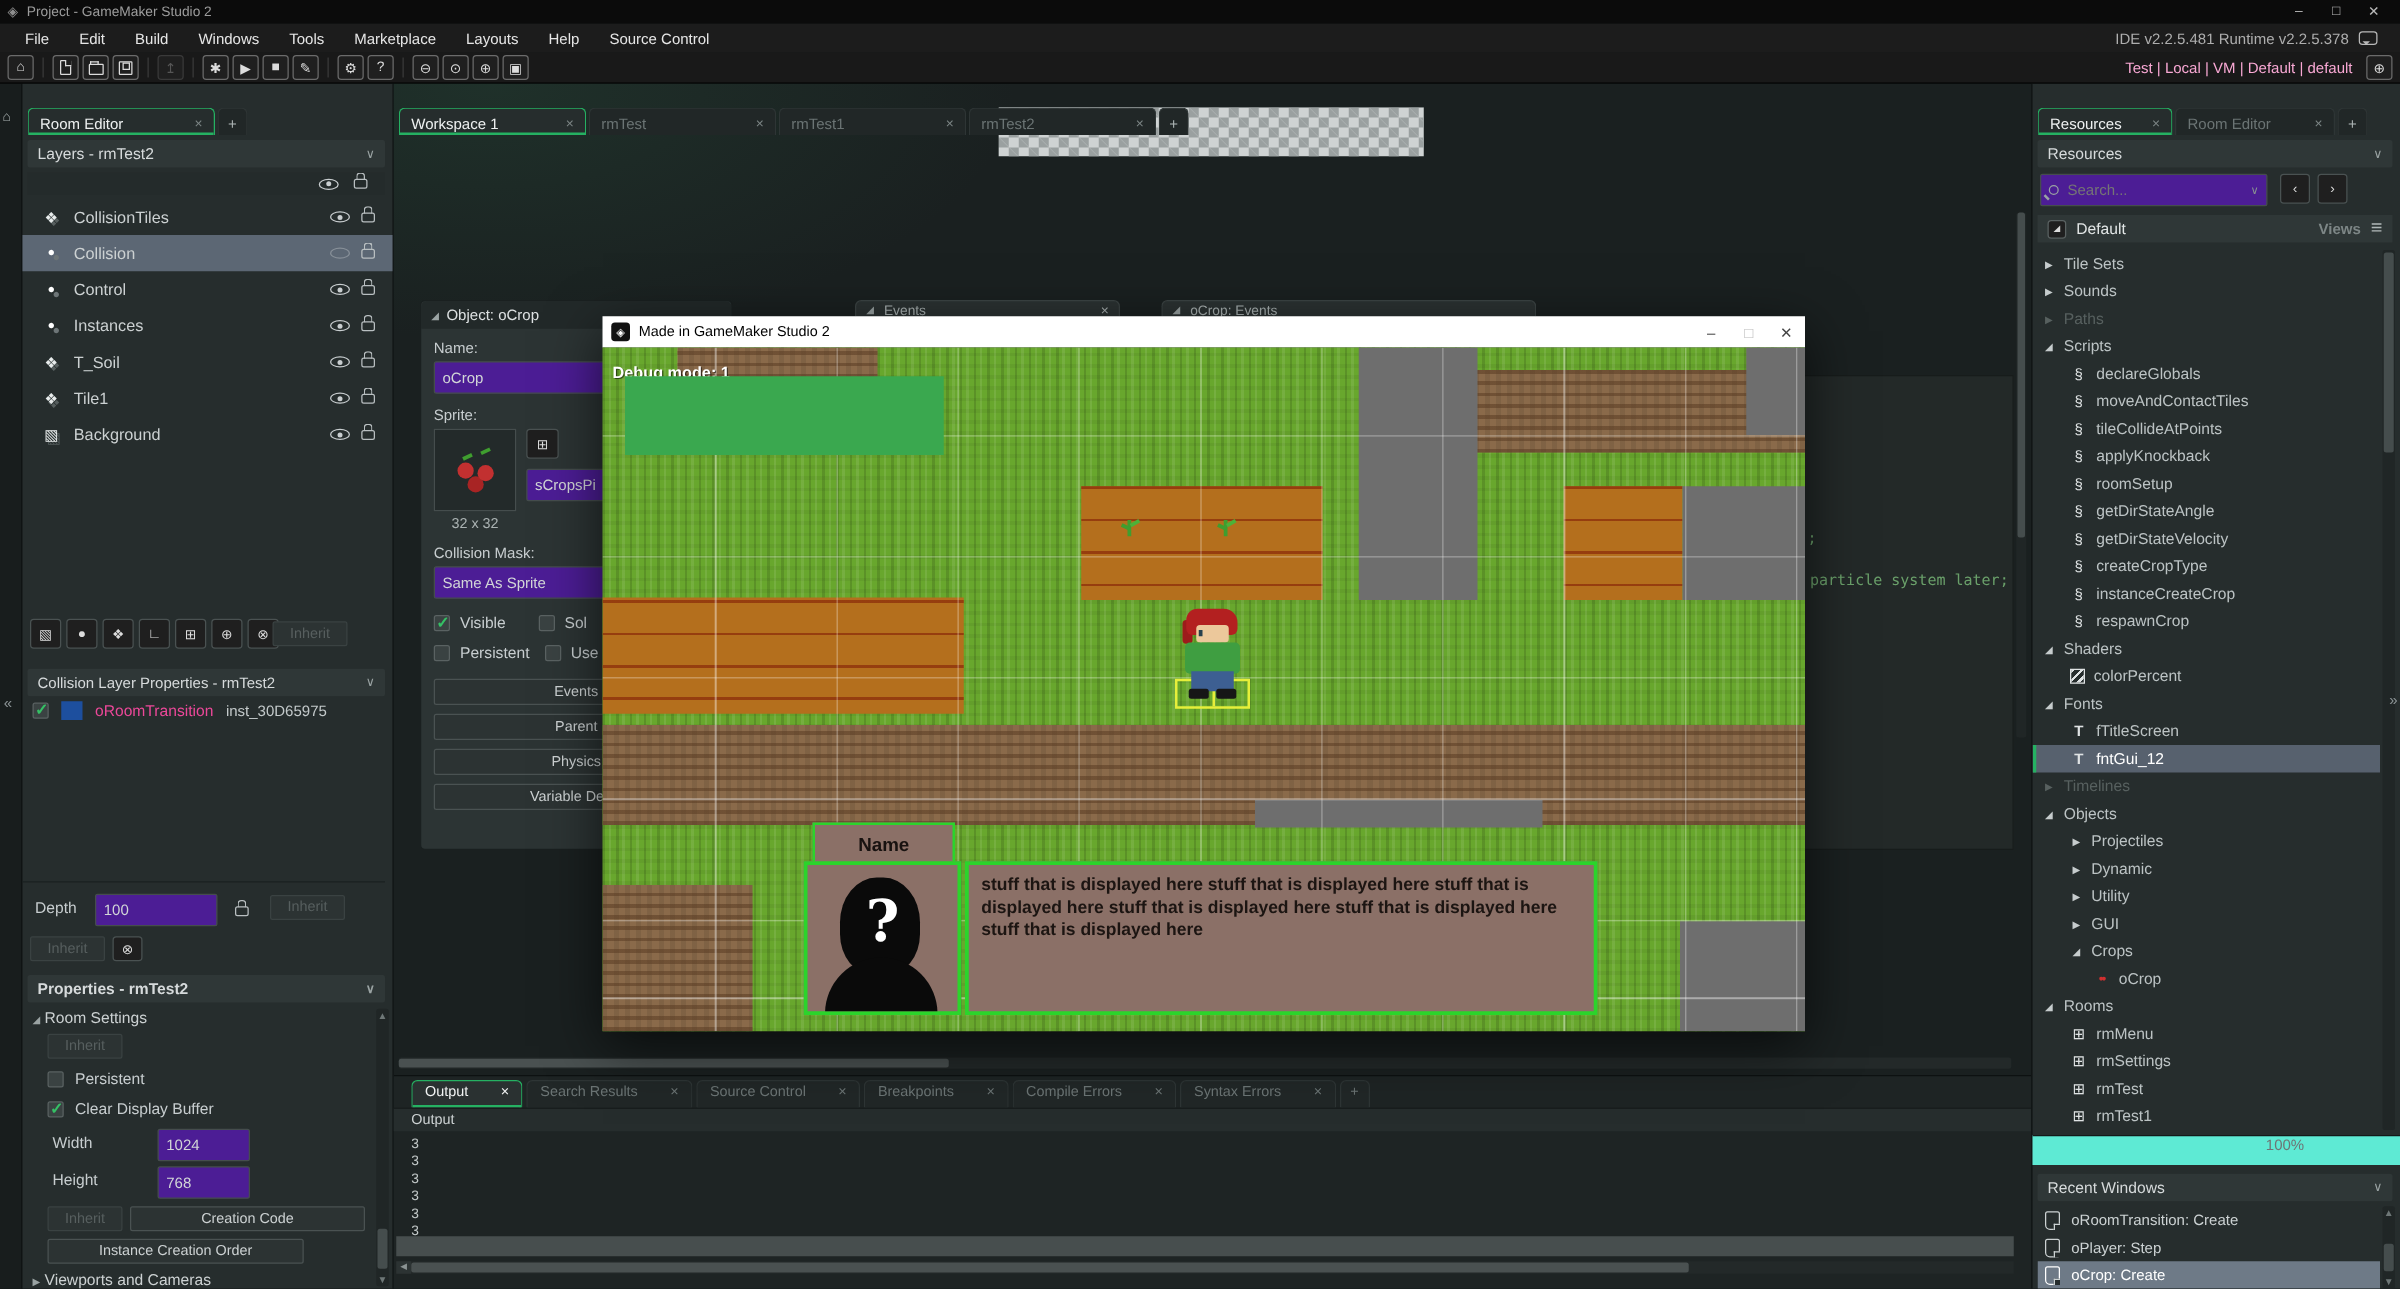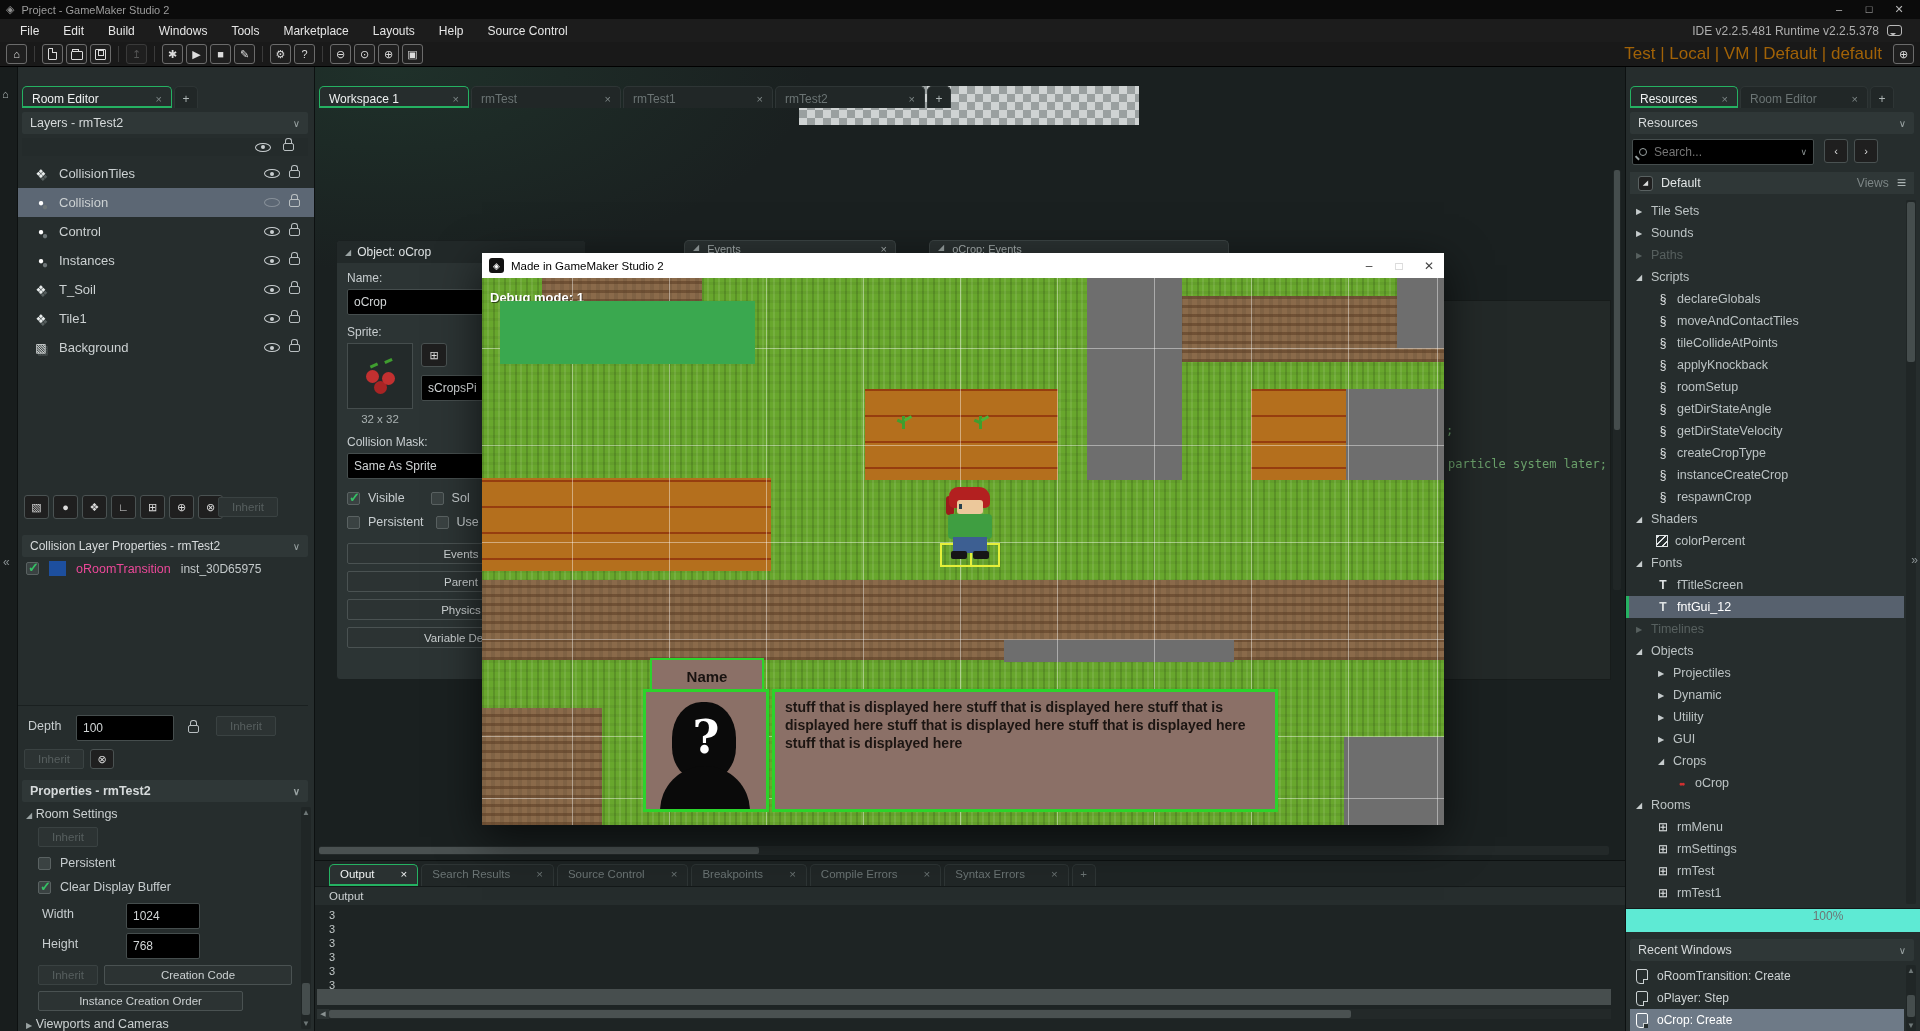--- a/index.html
+++ b/index.html
@@ -17,21 +17,21 @@
   .menubar { height:23px; background:#1c1c1c; display:flex; align-items:center; padding:0 8px; }
   .menubar .mi { color:#e6e6e6; font-size:12px; padding:0 12px; }
   .menubar .ver { margin-left:auto; color:#aeaeae; font-size:12px; margin-right:8px; }
   .bubble { width:15px; height:11px; border:1.5px solid #b9b9b9; border-radius:3px; position:relative; margin-right:10px; }
   .bubble::after { content:''; position:absolute; left:2px; bottom:-4px; border:3px solid transparent; border-top-color:#b9b9b9; }
   .toolbar { height:25px; background:#191919; display:flex; align-items:center; padding:0 6px; gap:3px; border-bottom:1px solid #000; }
   .tbtn { width:21px; height:20px; border:1px solid #6b6b6b; border-radius:3px; background:#1f1f1f;
     color:#dcdcdc; font-size:11px; display:flex; align-items:center; justify-content:center; }
   .tbtn.dis { border-color:#3a3a3a; color:#555; }
   .tsep { width:1px; height:16px; background:#3a3a3a; margin:0 4px; }
-  .targets { margin-left:auto; color:#a16207; font-size:17px; margin-right:8px; }
+  .targets { margin-left:auto; color:#f9a8d4; font-size:12px; margin-right:8px; }
   .pg { width:9px; height:12px; border:1.5px solid #dcdcdc; border-radius:1px; position:relative; }
   .pg::after{ content:''; position:absolute; right:-1px; top:-1px; width:4px; height:4px; background:#1f1f1f; border-left:1.5px solid #dcdcdc; border-bottom:1.5px solid #dcdcdc; }
   .fd { width:12px; height:9px; border:1.5px solid #dcdcdc; border-radius:1px; position:relative; margin-top:2px; }
   .fd::before { content:''; position:absolute; top:-3px; left:0; width:5px; height:2px; border:1.5px solid #dcdcdc; border-bottom:none; }
   .sv { width:11px; height:11px; border:1.5px solid #dcdcdc; border-radius:1px; position:relative; }
   .sv::after { content:''; position:absolute; left:2px; top:0; width:4px; height:4px; border:1px solid #dcdcdc; }
 
   
   .main { position:absolute; top:67px; left:0; right:0; bottom:0; display:flex; }
   .lstrip { width:18px; background:#181d1d; position:relative; border-right:1px solid #0d1111; }
@@ -46,21 +46,21 @@
   .dtab .x { color:#7d8686; font-size:11px; }
   .dtab.act { background:#262d2d; color:#eef1f1; border-color:#25b162; box-shadow:inset 0 -2px 0 #25b162; }
   .dtab.plus { width:24px; justify-content:center; color:#aeb6b6; padding:3px 0 0 0; }
 
   .hdrbar { background:#2f3737; border-radius:2px; height:22px; display:flex; align-items:center; padding:0 8px;
     font-size:12.5px; color:#d6dadb; }
   .hdrbar .vv { margin-left:auto; color:#9aa3a3; font-size:10px; }
   .btn { background:#2c3333; border:1px solid #4a5252; border-radius:2px; color:#ccd1d2; font-size:11.5px;
     display:flex; align-items:center; justify-content:center; height:20px; }
   .btn.dis { color:#575f5f; border-color:#3a4242; }
-  .inp { background:#000000; border:1px solid #454d4d; color:#d2d6d7; font-size:12px; padding:12px 6px; border-radius:2px;
+  .inp { background:#4c1d95; border:1px solid #454d4d; color:#d2d6d7; font-size:12px; padding:12px 6px; border-radius:2px;
     font-family:"Liberation Sans",sans-serif; }
   .cb { width:13px; height:13px; background:#3a4242; border:1px solid #5a6262; border-radius:2px; position:relative; }
   .cb.on::after { content:'\2713'; position:absolute; left:1px; top:-3px; color:#35c065; font-size:13px; font-weight:bold; }
   .eye { display:inline-block; width:16px; height:9px; border:1.5px solid #c9ced0; border-radius:50%; position:relative; }
   .eye::after { content:''; position:absolute; width:4px; height:4px; background:#c9ced0; border-radius:50%; left:50%; top:50%; transform:translate(-50%,-50%); }
   .eye.off { opacity:.4; } .eye.off::after { display:none; }
   .lockic { display:inline-block; width:11px; height:8px; border:1.5px solid #b9bfc1; border-radius:2px; position:relative; margin-top:6px; }
   .lockic::before { content:''; position:absolute; width:5px; height:5px; border:1.5px solid #b9bfc1; border-bottom:none; border-radius:3px 3px 0 0; left:1px; top:-6px; }
 
   
@@ -616,21 +616,21 @@
         <span class="mag"></span>
         <input style="background: transparent; border: none; outline: none; color: rgb(138, 146, 146); font-size: 12px; width: 120px; font-family: &quot;Liberation Sans&quot;, sans-serif;" placeholder="Search...">
         <span style="margin-left:auto; color:#8a9292; font-size:9px;">∨</span>
       </div>
       <span class="tbtn abs" style="left:198px; top:72px; width:24px; height:24px; border-color:#4a5252;">‹</span>
       <span class="tbtn abs" style="left:228px; top:72px; width:24px; height:24px; border-color:#4a5252;">›</span>
 
       <div class="abs" style="left:4px; right:6px; top:105px; height:22px; background:#2f3737; display:flex; align-items:center; gap:8px; padding:0 8px;">
         <span class="tbtn" style="width:15px; height:15px; font-size:7px; border-color:#5a6262;">◢</span>
         <span style="font-size:12.5px; color:#e2e6e6;">Default</span>
-        <span style="margin-left:auto; font-size:12px; color:#7d8686;">Views</span>
+        <span style="margin-left:auto; font-size:12px; color:#7d8686;font-weight:bold;">Views</span>
         <span style="color:#aeb6b6;">≡</span>
       </div>
 
       <div class="abs" style="left:0; right:16px; top:133px; height:704px; overflow:hidden;">
         <div class="trow">
             <span class="tw">▶</span>
             <span>Tile Sets</span>
           </div>
         <div class="trow">
             <span class="tw">▶</span>

